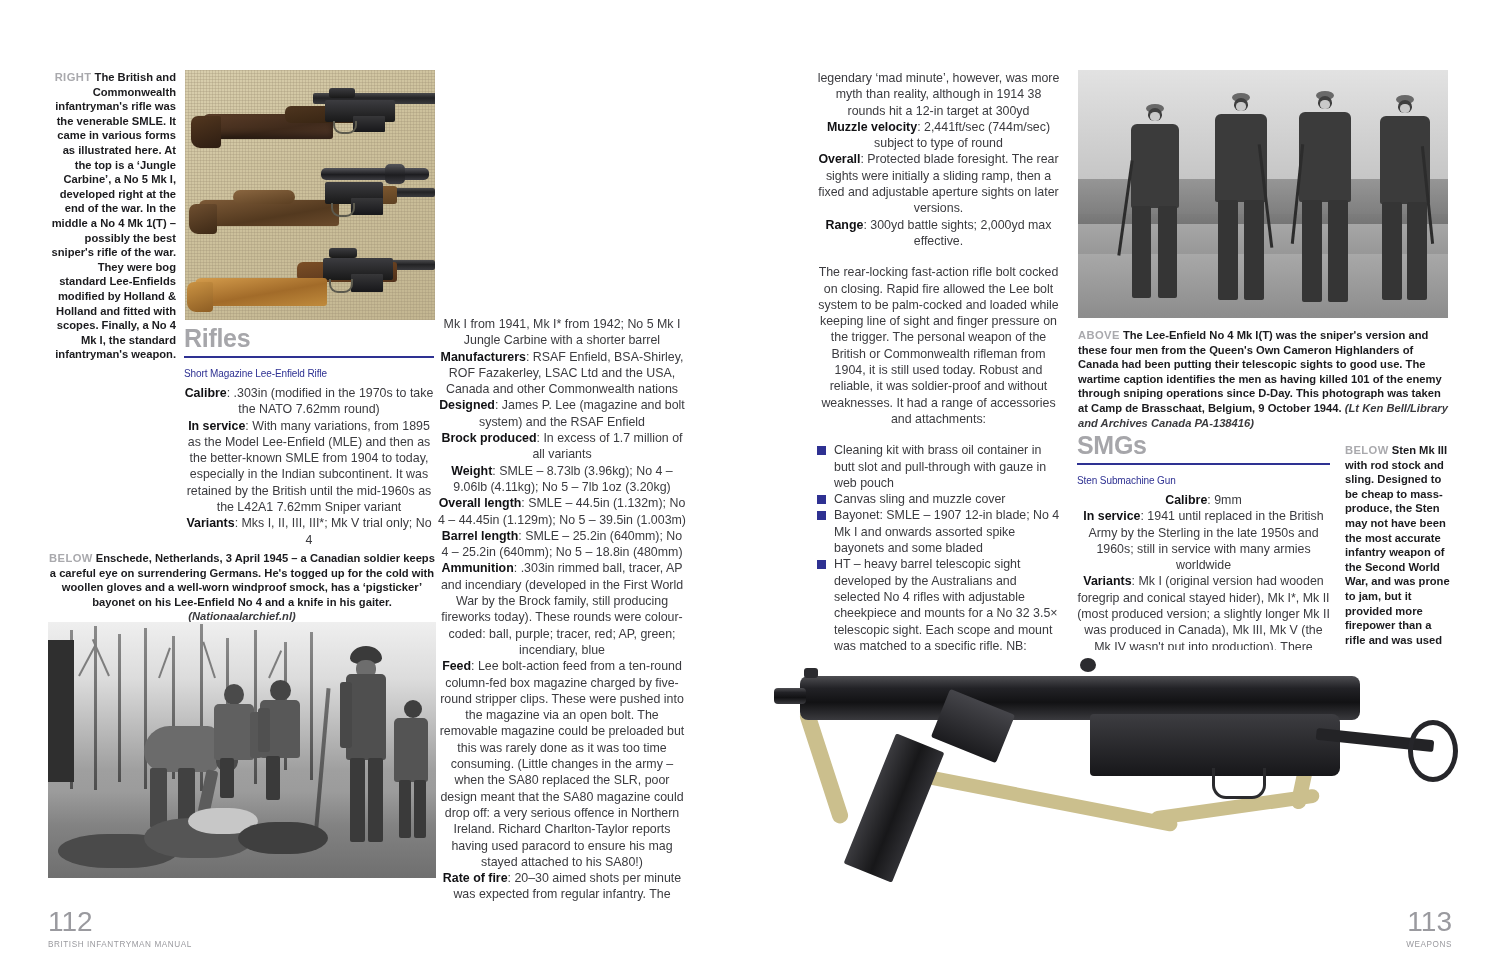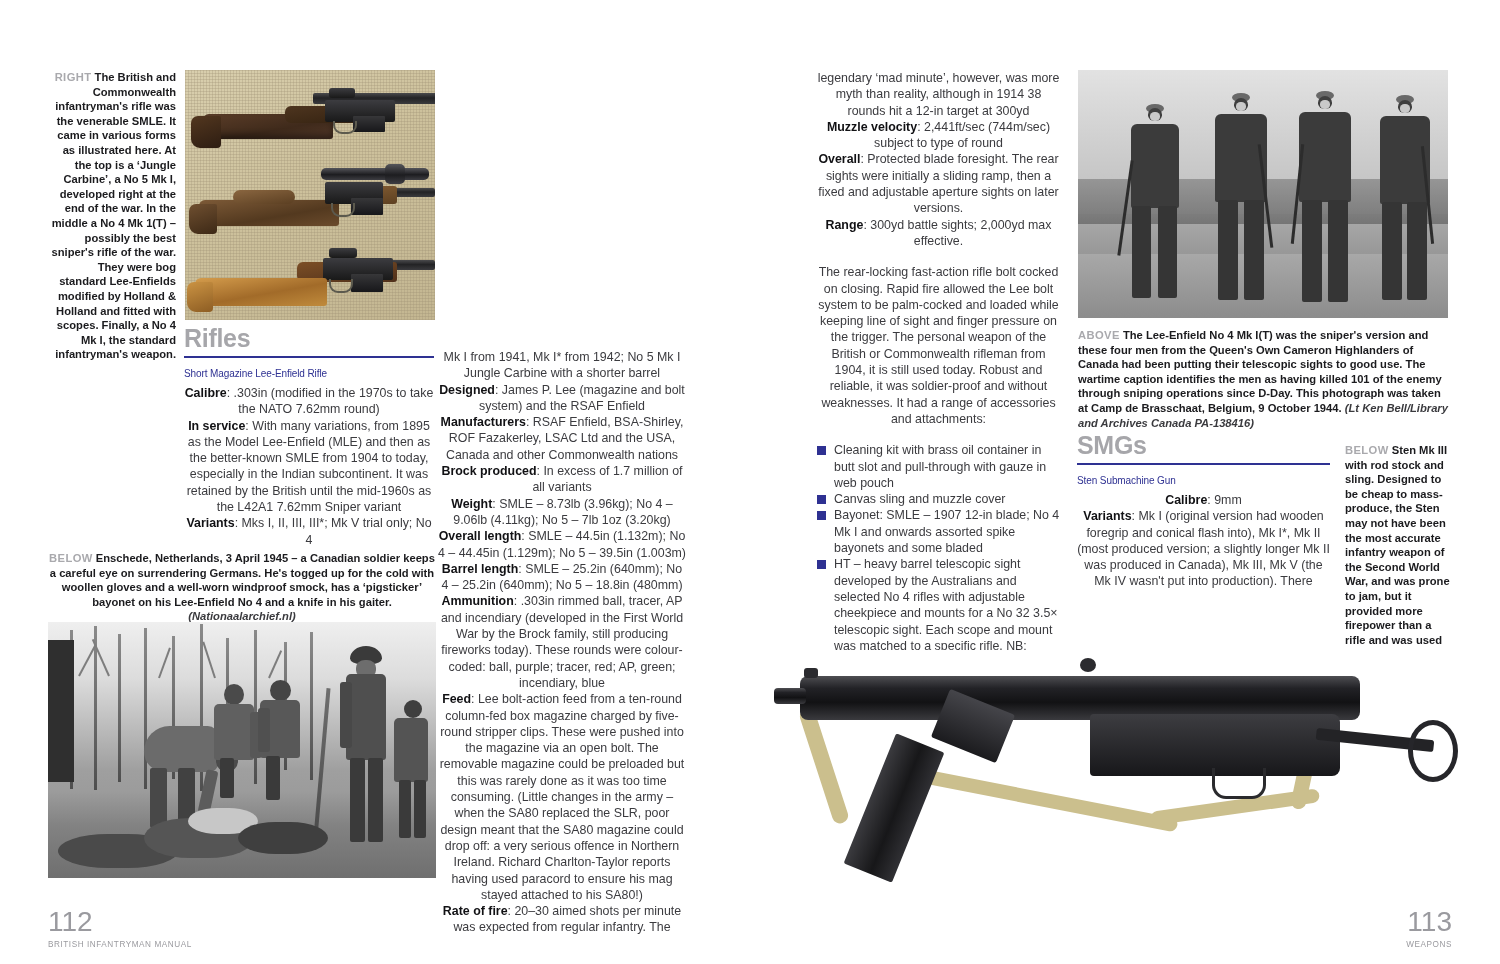--- a/index.html
+++ b/index.html
@@ -60,21 +60,21 @@
   }
   ul.bul li .bx{
     position:absolute;left:0;top:4px;
     width:9px;height:9px;background:#2e3192;
   }
 
   
   .col{position:absolute;}
   #col-left-caption{left:48px;top:70px;width:128px;text-align:right;}
   #col-1{left:184px;top:325px;width:250px;}
-  #col-2{left:437px;top:349px;width:250px;}
+  #col-2{left:437px;top:316px;width:250px;}
   #col-3{left:817px;top:70px;width:243px;}
   #col-4{left:1077px;top:432px;width:253px;}
   #col-right-caption{left:1345px;top:443px;width:105px;}
 
   #left-below-caption{left:48px;top:551px;width:388px;text-align:center;}
   #above-caption{left:1078px;top:328px;width:370px;}
 
   
   .photo{position:absolute;overflow:hidden;}
   #photo-rifles{left:185px;top:70px;width:250px;height:250px;}
@@ -212,22 +212,22 @@
     <div class="sec-head">Rifles</div>
     <div class="rule"></div>
     <div class="sub-head">Short Magazine Lee-Enfield Rifle</div>
     <p class="body-txt p"><b>Calibre</b><span>: .303in (modified in the 1970s to take the NATO 7.62mm round)</span></p>
     <p class="body-txt p"><b>In service</b><span>: With many variations, from 1895 as the Model Lee-Enfield (MLE) and then as the better-known SMLE from 1904 to today, especially in the Indian subcontinent. It was retained by the British until the mid-1960s as the L42A1 7.62mm Sniper variant</span></p>
     <p class="body-txt p"><b>Variants</b><span>: Mks I, II, III, III*; Mk V trial only; No 4</span></p>
   </div>
 
   <div class="col" id="col-2">
     <p class="body-txt p">Mk I from 1941, Mk I* from 1942; No 5 Mk I Jungle Carbine with a shorter barrel</p>
+    <p class="body-txt p"><b>Manufacturers</b><span>: RSAF Enfield, BSA-Shirley, ROF Fazakerley, LSAC Ltd and the USA, Canada and other Commonwealth nations</span></p>
     <p class="body-txt p"><b>Designed</b><span>: James P. Lee (magazine and bolt system) and the RSAF Enfield</span></p>
-    <p class="body-txt p"><b>Manufacturers</b><span>: RSAF Enfield, BSA-Shirley, ROF Fazakerley, LSAC Ltd and the USA, Canada and other Commonwealth nations</span></p>
     <p class="body-txt p"><b>Brock produced</b><span>: In excess of 1.7 million of all variants</span></p>
     <p class="body-txt p"><b>Weight</b><span>: SMLE – 8.73lb (3.96kg); No 4 – 9.06lb (4.11kg); No 5 – 7lb 1oz (3.20kg)</span></p>
     <p class="body-txt p"><b>Overall length</b><span>: SMLE – 44.5in (1.132m); No 4 – 44.45in (1.129m); No 5 – 39.5in (1.003m)</span></p>
     <p class="body-txt p"><b>Barrel length</b><span>: SMLE – 25.2in (640mm); No 4 – 25.2in (640mm); No 5 – 18.8in (480mm)</span></p>
     <p class="body-txt p"><b>Ammunition</b><span>: .303in rimmed ball, tracer, AP and incendiary (developed in the First World War by the Brock family, still producing fireworks today). These rounds were colour-coded: ball, purple; tracer, red; AP, green; incendiary, blue</span></p>
     <p class="body-txt p"><b>Feed</b><span>: Lee bolt-action feed from a ten-round column-fed box magazine charged by five-round stripper clips. These were pushed into the magazine via an open bolt. The removable magazine could be preloaded but this was rarely done as it was too time consuming. (Little changes in the army – when the SA80 replaced the SLR, poor design meant that the SA80 magazine could drop off: a very serious offence in Northern Ireland. Richard Charlton-Taylor reports having used paracord to ensure his mag stayed attached to his SA80!)</span></p>
     <p class="body-txt p"><b>Rate of fire</b><span>: 20–30 aimed shots per minute was expected from regular infantry. The</span></p>
   </div>
 
   <div class="col cap" id="left-below-caption">
@@ -377,21 +377,22 @@
     <span class="dir">ABOVE</span>
     <span>The Lee-Enfield No 4 Mk I(T) was the sniper's version and these four men from the Queen's Own Cameron Highlanders of Canada had been putting their telescopic sights to good use. The wartime caption identifies the men as having killed 101 of the enemy through sniping operations since D-Day. This photograph was taken at Camp de Brasschaat, Belgium, 9 October 1944.</span>
     <span class="src">(Lt Ken Bell/Library and Archives Canada PA-138416)</span>
   </div>
 
   <div class="col" id="col-4">
     <div class="sec-head">SMGs</div>
     <div class="rule"></div>
     <div class="sub-head">Sten Submachine Gun</div>
     <p class="body-txt p"><b>Calibre</b><span>: 9mm</span></p>
-    <p class="body-txt p"><b>Variants</b><span>: Mk I (original version had wooden foregrip and conical flash into), Mk I*, Mk II (most produced version; a slightly longer Mk II was produced in Canada), Mk III, Mk V (the Mk IV wasn't put into production). There</span></p>
+    <p class="body-txt p"><b>In service</b><span>: 1941 until replaced in the British Army by the Sterling in the late 1950s and 1960s; still in service with many armies worldwide</span></p>
+    <p class="body-txt p"><b>Variants</b><span>: Mk I (original version had wooden foregrip and conical stayed hider), Mk I*, Mk II (most produced version; a slightly longer Mk II was produced in Canada), Mk III, Mk V (the Mk IV wasn't put into production). There</span></p>
   </div>
 
   <div class="col cap" id="col-right-caption">
     <span class="dir">BELOW</span>
     <span>Sten Mk III with rod stock and sling. Designed to be cheap to mass-produce, the Sten may not have been the most accurate infantry weapon of the Second World War, and was prone to jam, but it provided more firepower than a rifle and was used extensively by airborne forces and SOE as well as being issued to almost everyone who didn't carry a rifle or a Bren gun.</span>
     <span class="src">(Simon Clay/Greene Media)</span>
   </div>
 
   <div class="photo" id="photo-sten">
     <div class="stenwrap">

